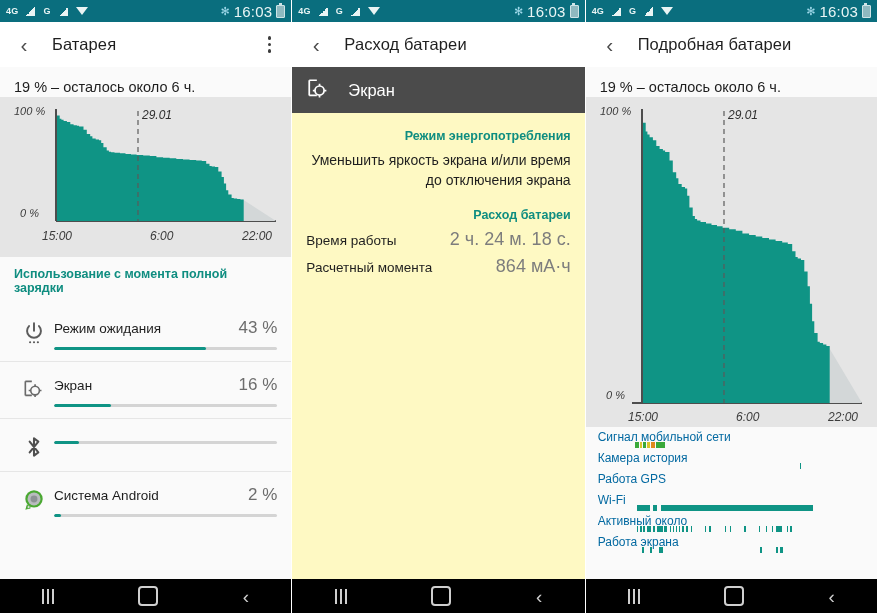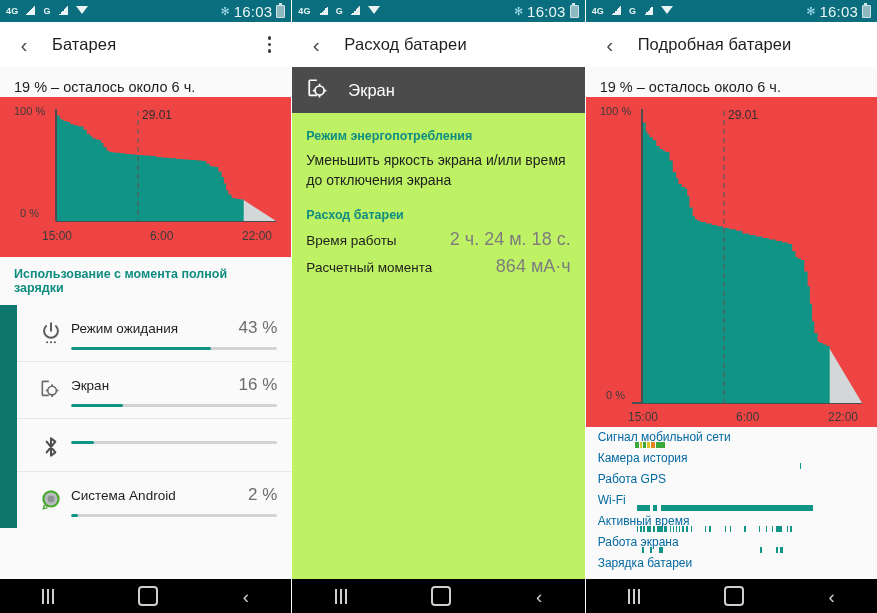--- a/index.html
+++ b/index.html
@@ -6,21 +6,21 @@
   body{width:877px;height:613px;font-family:"Liberation Sans","DejaVu Sans",sans-serif;}
   .shell{display:flex;width:877px;height:613px;}
   .panel{width:292px;height:613px;position:relative;background:#fafafa;overflow:hidden;display:flex;flex-direction:column;}
   .panel.p2{width:293px;}
   .panel.p3{width:292px;}
   .gap{width:1px;height:613px;background:#ffffff;}
 
   
   .statusbar{height:22px;background:#0a6e7e;color:#e9f5f5;display:flex;align-items:center;
              padding:0 6px;font-size:10px;flex:0 0 auto;}
-  .sb-left{display:flex;align-items:flex-start;gap:8px;}
+  .sb-left{display:flex;align-items:center;gap:8px;}
   .sb-right{margin-left:auto;display:flex;align-items:center;gap:4px;}
   .net{font-size:9px;font-weight:bold;letter-spacing:.2px;}
   .sig{display:inline-block;width:9px;height:9px;
        background:linear-gradient(to top left,#eaf4f4 50%,transparent 50%);}
   .wifi{display:inline-block;width:0;height:0;border-left:6px solid transparent;border-right:6px solid transparent;border-top:8px solid #eaf4f4;}
   .bt-ic{font-size:11px;line-height:11px;color:#9fd9ea;}
   .clock{font-size:15px;letter-spacing:.2px;}
   .batt{display:inline-block;width:7px;height:11px;border:1px solid #cfe4e7;border-radius:1px;position:relative;background:#8fb9c0;}
   .batt:before{content:"";position:absolute;top:-3px;left:1.5px;width:3px;height:2px;background:#cfe4e7;}
 
@@ -28,45 +28,45 @@
   .appbar{height:45px;background:#ffffff;display:flex;align-items:center;padding:0 10px;flex:0 0 auto;}
   .back{width:28px;height:28px;display:flex;align-items:center;justify-content:center;color:#4a4a4a;font-size:21px;line-height:1;}
   .apptitle{font-size:16.5px;color:#1f1f1f;margin-left:14px;letter-spacing:.1px;}
   .kebab{margin-left:auto;width:24px;height:24px;display:flex;flex-direction:column;align-items:center;justify-content:center;gap:3px;}
   .kebab i{width:3.5px;height:3.5px;border-radius:50%;background:#3c3c3c;display:block;}
 
   
   .summary{font-size:14.5px;color:#1d1d1d;padding:12px 14px 2px 14px;background:#fafafa;}
 
   
-  .chartwrap{position:relative;background:#ef4444;padding:0 10px 0 10px;}
+  .chartwrap{position:relative;background:#e5e5e5;padding:0 10px 0 10px;font-style:italic;}
   .chartwrap svg{display:block;}
   .axlabel{font-size:11px;fill:#3b3b3b;}
   .axtime{font-size:12px;fill:#3b3b3b;}
   .datelbl{font-size:12px;fill:#2f2f2f;}
 
   
   .seclink{color:#0f8d80;font-size:12.5px;font-weight:bold;padding:10px 14px 10px 14px;background:#fafafa;}
 
   
-  .list{background:#0f766e;padding-left:17px;}
+  .list{background:#0f766e;}
   .row{display:flex;align-items:flex-start;padding:13px 14px 11px 14px;border-top:1px solid #e6e6e6;background:#fafafa;}
   .row:first-child{border-top:none;}
   .ricon{width:40px;flex:0 0 40px;display:flex;align-items:center;justify-content:center;padding-top:2px;}
   .rbody{flex:1;min-width:0;}
   .rhead{display:flex;align-items:baseline;}
   .rname{font-size:13.5px;color:#1d1d1d;}
   .rpct{margin-left:auto;font-size:17px;color:#6d6d6d;}
   .bar{margin-top:9px;height:3px;background:#d4d4d4;border-radius:2px;position:relative;overflow:hidden;}
   .bar span{position:absolute;left:0;top:0;bottom:0;background:#0f9485;border-radius:2px;display:block;}
 
   
   .greenhdr{height:46px;background:#4b4b4b;display:flex;align-items:center;padding:0 14px;gap:16px;}
   .greenhdr .ghtext{color:#fff;font-size:16.5px;}
-  .p2body{padding:16px 14px 0 14px;background:#bef264;flex:1;}
+  .p2body{padding:16px 14px 0 14px;background:#fef9c3;flex:1;text-align:right;}
   .sublabel{color:#0f8d80;font-size:12.5px;font-weight:bold;margin-bottom:7px;}
   .ptext{font-size:14px;color:#1f1f1f;line-height:20px;margin-bottom:18px;}
   .kvrow{display:flex;align-items:baseline;font-size:13.5px;color:#1f1f1f;margin-bottom:6px;}
   .kvval{margin-left:auto;color:#7d7d7d;font-size:18px;}
 
   
   .tlwrap{background:#fafafa;padding:2px 0 0 0;flex:1;position:relative;}
   .tlrow{position:relative;height:21px;}
   .tlname{position:absolute;left:12px;top:1px;font-size:12px;color:#0369a1;white-space:nowrap;}
   .tltrack{position:absolute;left:0;right:0;top:13px;height:6px;}
@@ -352,21 +352,21 @@
         </div>
         <div class="tlrow">
           <div class="tlname">Wi-Fi</div>
           <div class="tltrack">
             <span class="seg" style="left: 17.5%; width: 4.5%; background: rgb(15, 148, 133);"></span>
             <span class="seg" style="left: 23.2%; width: 1.2%; background: rgb(15, 148, 133);"></span>
             <span class="seg" style="left: 26%; width: 52%; background: rgb(15, 148, 133);"></span>
           </div>
         </div>
         <div class="tlrow">
-          <div class="tlname">Активный время</div>
+          <div class="tlname">Активный около</div>
           <div class="tltrack">
             <span class="seg" style="left: 17.5%; width: 0.6%; background: rgb(15, 148, 133);"></span>
             <span class="seg" style="left: 18.8%; width: 0.4%; background: rgb(15, 148, 133);"></span>
             <span class="seg" style="left: 19.8%; width: 0.5%; background: rgb(15, 148, 133);"></span>
             <span class="seg" style="left: 21.2%; width: 1.4%; background: rgb(15, 148, 133);"></span>
             <span class="seg" style="left: 23.2%; width: 0.6%; background: rgb(15, 148, 133);"></span>
             <span class="seg" style="left: 24.6%; width: 1.8%; background: rgb(15, 148, 133);"></span>
             <span class="seg" style="left: 27%; width: 0.9%; background: rgb(15, 148, 133);"></span>
             <span class="seg" style="left: 29%; width: 0.4%; background: rgb(15, 148, 133);"></span>
             <span class="seg" style="left: 30%; width: 0.4%; background: rgb(15, 148, 133);"></span>
@@ -392,24 +392,20 @@
           <div class="tlname">Работа экрана</div>
           <div class="tltrack">
             <span class="seg" style="left: 19.5%; width: 0.4%; background: rgb(15, 148, 133);"></span>
             <span class="seg" style="left: 22.2%; width: 0.5%; background: rgb(15, 148, 133);"></span>
             <span class="seg" style="left: 25.3%; width: 1.2%; background: rgb(15, 148, 133);"></span>
             <span class="seg" style="left: 60%; width: 0.4%; background: rgb(15, 148, 133);"></span>
             <span class="seg" style="left: 65.2%; width: 0.9%; background: rgb(15, 148, 133);"></span>
             <span class="seg" style="left: 66.7%; width: 0.9%; background: rgb(15, 148, 133);"></span>
           </div>
         </div>
-        <div class="tlrow">
-          <div class="tlname">Зарядка батареи</div>
-          <div class="tltrack"></div>
-        </div>
       </div>
 
     <div class="navbar">
       <div class="nav-recent">
           <i></i>
           <i></i>
           <i></i>
         </div>
       <div class="nav-home"></div>
       <div class="nav-back">‹</div>

